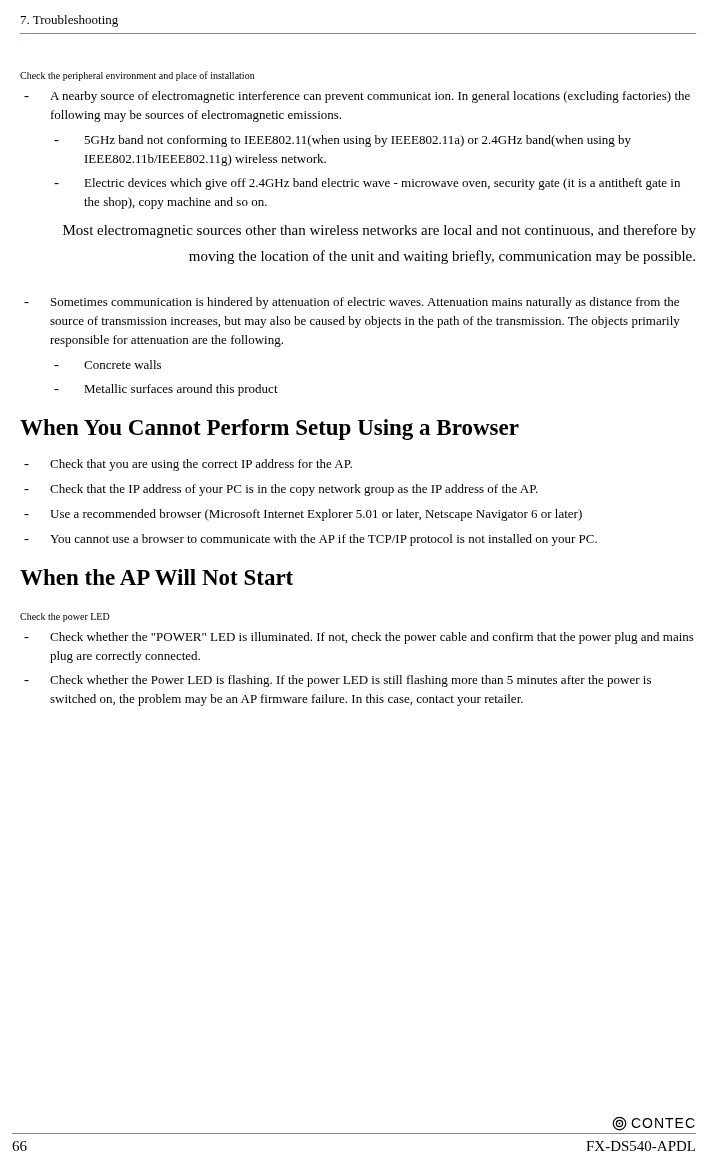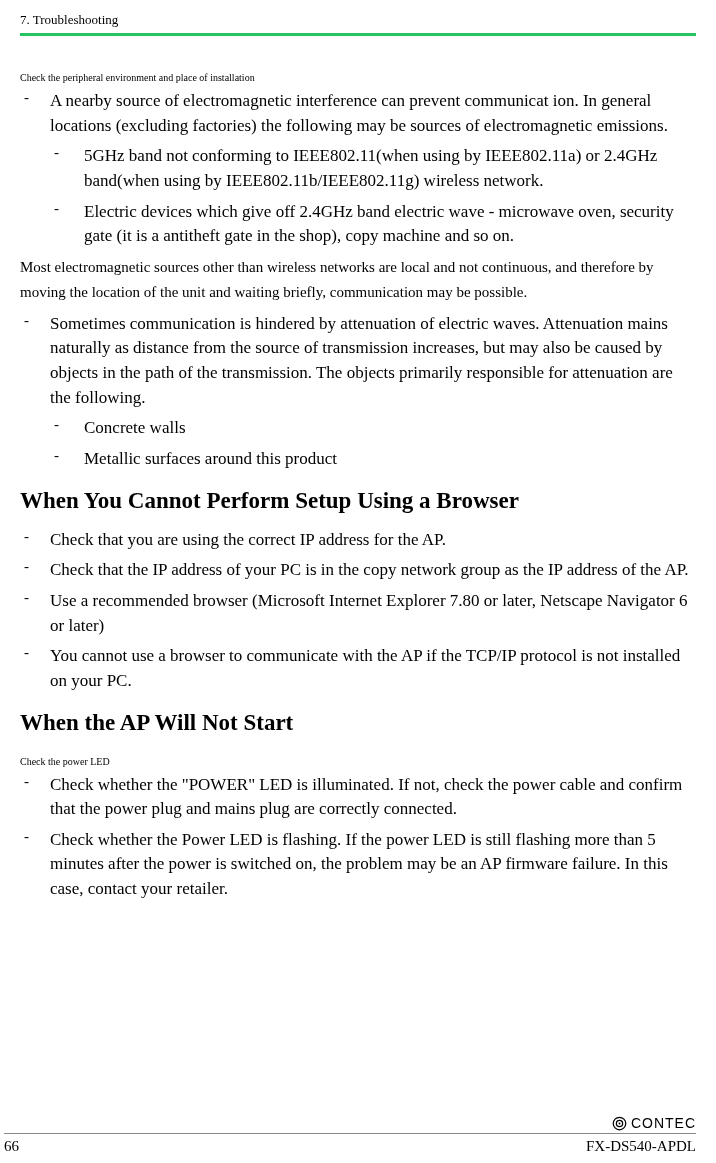--- a/index.html
+++ b/index.html
@@ -12,65 +12,66 @@
       width: 716px;
       height: 1163px;
       background: #fff;
       color: #000;
       position: relative;
       padding: 12px 20px 0 20px;
     }
     .header {
       font-size: 13px;
       padding-bottom: 5px;
-      border-bottom: 3px solid #22c55e;
+      border-bottom: 1px solid #22c55e;
       margin-bottom: 36px;
     }
     .section-lead {
       font-size: 10px;
       margin-bottom: 6px;
     }
     .list-item {
       display: flex;
       margin-bottom: 6px;
     }
     .list-item .dash {
       width: 30px;
       padding-left: 4px;
       font-size: 15px;
       flex-shrink: 0;
     }
     .list-item .txt {
-      font-size: 17px;
+      font-size: 13px;
       line-height: 1.45;
       flex: 1;
       font-family: Liberation Serif, serif;
     }
     .nested {
       margin-left: 34px;
     }
     .nested .dash {
       width: 30px;
       padding-left: 0;
     }
     .para {
       font-size: 15px;
       line-height: 1.7;
-      margin-bottom: 6px;
+      margin-bottom: 24px;
+      text-align: right;
     }
     h2.section-title {
       font-size: 23px;
       font-weight: bold;
       margin-top: 16px;
       margin-bottom: 14px;
     }
     .footer {
       position: absolute;
       bottom: 8px;
-      left: 4px;
+      left: 12px;
       right: 20px;
     }
     .footer-line {
       border-top: 1px solid #888;
       margin-bottom: 4px;
     }
     .footer-logo {
       display: flex;
       align-items: center;
       gap: 4px;
@@ -137,21 +138,21 @@
 <div class="list-item">
   <div class="dash">-</div>
   <div class="txt">Check that you are using the correct IP address for the AP.</div>
 </div>
 <div class="list-item">
   <div class="dash">-</div>
   <div class="txt">Check that the IP address of your PC is in the copy network group as the IP address of the AP.</div>
 </div>
 <div class="list-item">
   <div class="dash">-</div>
-  <div class="txt">Use a recommended browser (Microsoft Internet Explorer 7.80 or later, Netscape Navigator 6 or later)</div>
+  <div class="txt">Use a recommended browser (Microsoft Internet Explorer 5.01 or later, Netscape Navigator 6 or later)</div>
 </div>
 <div class="list-item">
   <div class="dash">-</div>
   <div class="txt">You cannot use a browser to communicate with the AP if the TCP/IP protocol is not installed on your PC.</div>
 </div>
 
 <h2 class="section-title">When the AP Will Not Start</h2>
 
 <div class="spacer-sm"></div>
 <div class="section-lead">Check the power LED</div>

